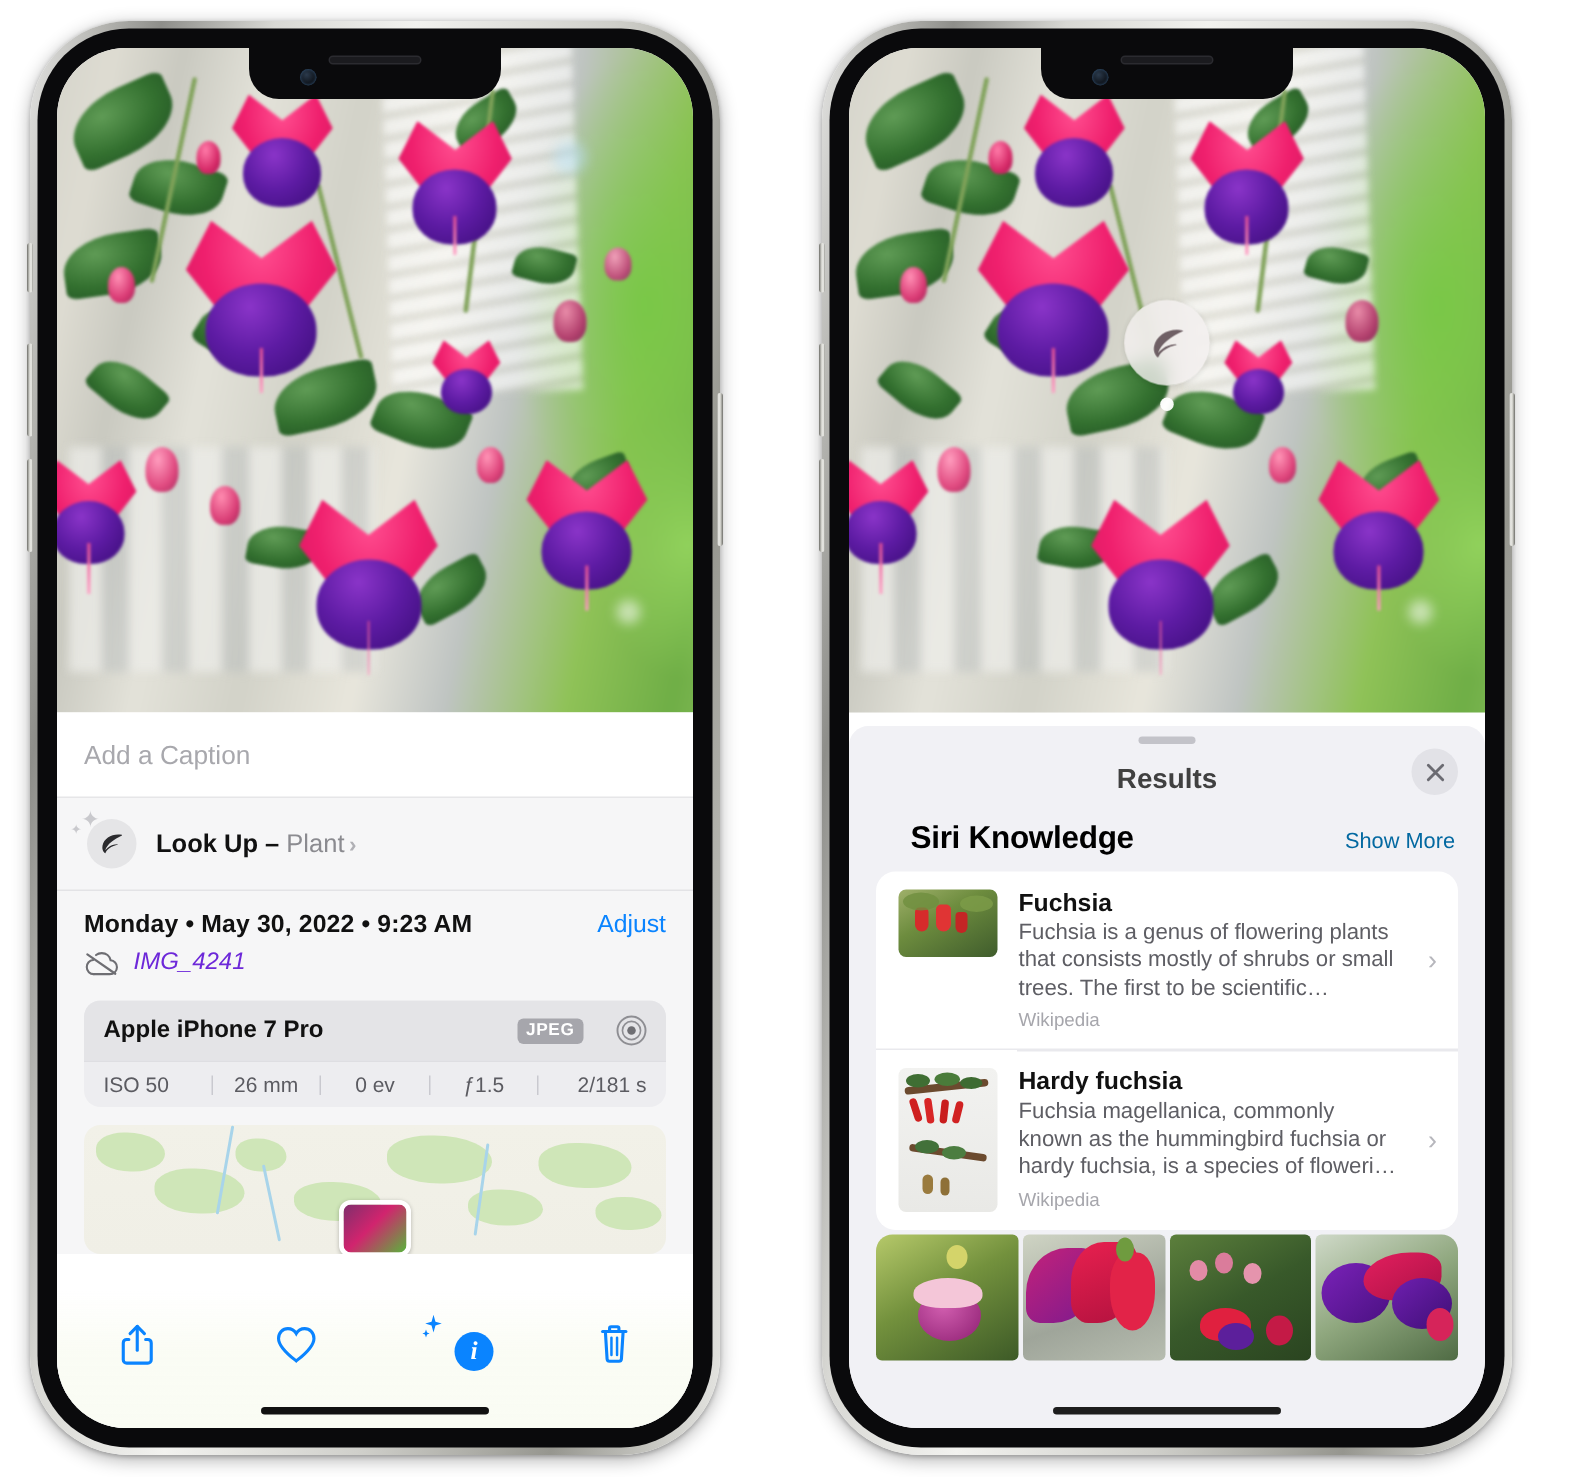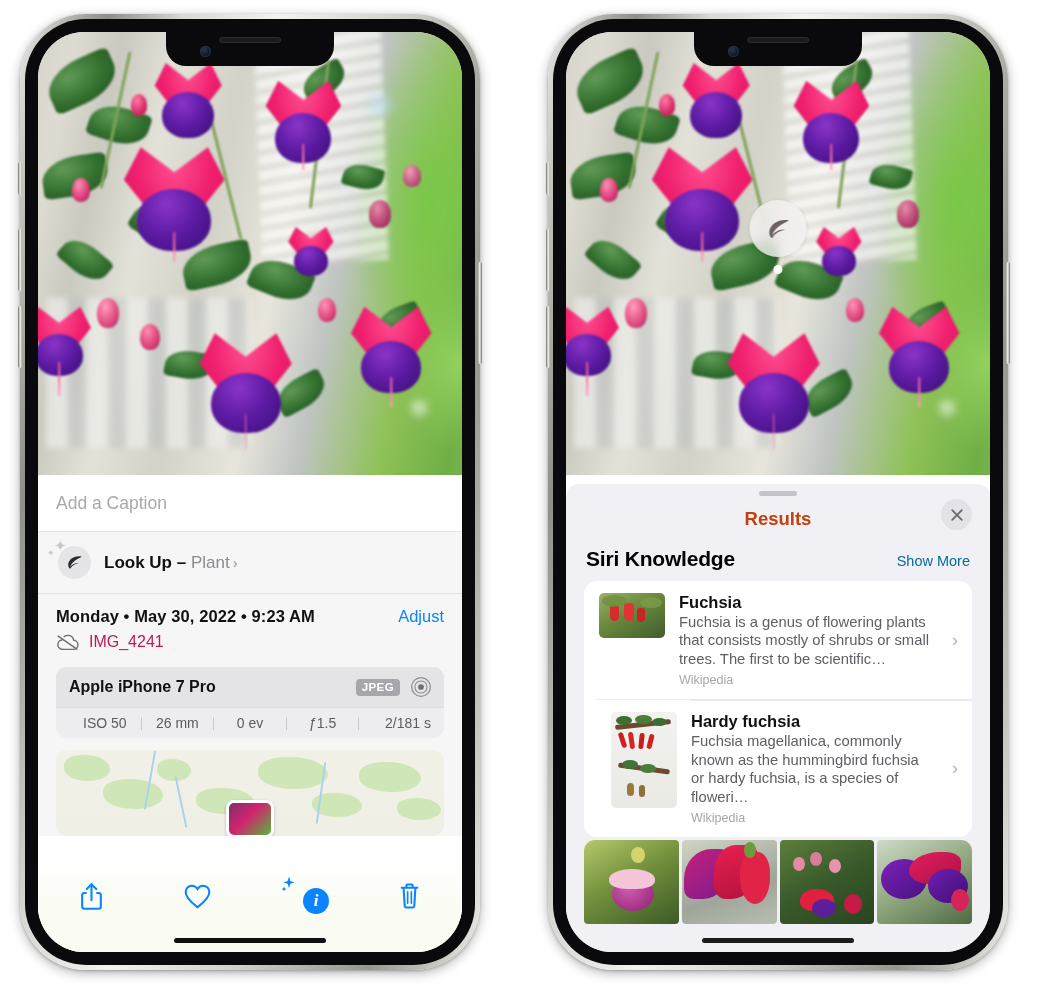--- a/index.html
+++ b/index.html
@@ -156,48 +156,48 @@
   .sp2 { top: 2px; left: -11px; font-size: 9px; }
   .lookup-text { font-size: 17px; font-weight: 700; color: #111; }
   .lookup-text .sub { font-weight: 400; color: #8b8b90; }
   .chev { color: #b0b0b5; font-size: 15px; margin-left: 3px; }
 
   .meta-block { background: #f6f6f7; padding: 13px 18px 10px; }
   .meta-line1 { display: flex; align-items: baseline; justify-content: space-between; }
   .meta-date { font-size: 16.5px; font-weight: 700; color: #111; letter-spacing: .1px; }
   .adjust-link { font-size: 16.5px; color: #0a84ff; }
   .meta-line2 { display: flex; align-items: center; gap: 9px; margin-top: 7px; }
-  .fname { font-size: 16px; color: #be185d; }
+  .fname { font-size: 16px; color: #6d28d9; font-style: italic; }
 
   .camera-card {
     margin: 6px 18px 0; background: #ededf0; border-radius: 11px; overflow: hidden;
   }
   .cam-head {
     display: flex; align-items: center; justify-content: space-between;
     padding: 9px 12px 9px 13px; background: #e4e4e7;
   }
   .cam-model { font-size: 16px; font-weight: 700; color: #111; }
-  .cam-head-right { display: flex; align-items: center; gap: 10px; }
+  .cam-head-right { display: flex; align-items: center; gap: 21px; }
   .jpeg-badge {
     background: #a6a6ac; color: #fff; font-size: 11.5px; font-weight: 700;
     padding: 2.5px 6px; border-radius: 4px; letter-spacing: .4px;
   }
   .cam-body { padding: 9px 13px 9px; }
   .cam-line { font-size: 16px; color: #48484d; }
   .cam-line2 { display: flex; align-items: center; justify-content: space-between; margin-top: 4px; }
   .vibrant-pill {
     border: 1px solid #a9a9af; color: #5b5b61; font-size: 11.5px;
     padding: 3px 11px; border-radius: 11px; letter-spacing: .5px;
   }
   .exif-row {
     display: flex; align-items: center; border-top: 1px solid #dedee2;
     padding: 7px 13px; font-size: 14px; color: #5b5b61;
   }
   .exif-row span.cell { flex: 1; text-align: center; }
-  .exif-row span.cell:first-child { text-align: center; }
+  .exif-row span.cell:first-child { text-align: left; }
   .exif-row span.cell:last-child { text-align: right; }
   .exif-sep { width: 1px; height: 13px; background: #c9c9cf; }
 
   .map-card {
     margin: 12px 18px 0; height: 86px; border-radius: 11px; overflow: hidden;
     position: relative;
     background: linear-gradient(0deg,#f0efe6,#f2f1e8);
   }
   .map-green { position: absolute; background: #cfe6b8; border-radius: 40% 55% 45% 50%; }
   .map-river { position: absolute; background: #a8d4ea; border-radius: 2px; }
@@ -242,38 +242,39 @@
     background: #f1f1f5; border-top-left-radius: 13px; border-top-right-radius: 13px;
     z-index: 15; overflow: hidden;
   }
   .grabber {
     width: 38px; height: 5px; border-radius: 3px; background: #c3c3c9;
     margin: 7px auto 0;
   }
   .sheet-head {
     position: relative; height: 45px; display: flex; align-items: center; justify-content: center;
   }
-  .sheet-title { font-size: 18.5px; font-weight: 700; color: #c2410c; }
+  .sheet-title { font-size: 18.5px; font-weight: 700; color: #404040; }
   .close-btn {
     position: absolute; right: 18px; top: 3px;
     width: 31px; height: 31px; border-radius: 50%; background: #e2e2e7;
     display: flex; align-items: center; justify-content: center;
   }
   .section-head {
     display: flex; align-items: baseline; justify-content: space-between;
     padding: 6px 20px 10px;
+    margin-left: 21px;
   }
   .section-title { font-size: 21px; font-weight: 700; color: #000; letter-spacing: -.2px; }
   .show-more { font-size: 14.5px; color: #0369a1; }
 
   .knowledge-card {
     margin: 0 18px; background: #fff; border-radius: 13px; overflow: hidden;
   }
   .k-row { display: flex; gap: 14px; padding: 12px 14px 12px 15px; align-items: flex-start; position: relative; }
-  .k-row + .k-row { border-top: 1px solid #e9e9ed; margin-left: 12px; }
+  .k-row + .k-row { border-top: 1px solid #e9e9ed; margin-left: 0; }
   .k-row .divline { position: absolute; left: 94px; right: 0; top: 0; height: 1px; background: #e9e9ed; }
   .k-thumb { flex: 0 0 auto; border-radius: 5px; overflow: hidden; position: relative; }
   .k-thumb.a { width: 66px; height: 45px; background: linear-gradient(150deg,#9fb06a,#6d8c3e 40%,#3f5c2c 100%); }
   .k-thumb.b { width: 66px; height: 96px; background: linear-gradient(180deg,#f2f2f0,#e9e9e6); }
   .k-text { flex: 1 1 auto; min-width: 0; }
   .k-title { font-size: 16.5px; font-weight: 700; color: #111; margin-bottom: 1px; }
   .k-desc { font-size: 14.8px; line-height: 1.25; color: #5e5e64; }
   .k-src  { font-size: 12.5px; color: #a6a6ac; margin-top: 5px; }
   .k-chev { align-self: center; color: #b6b6bc; font-size: 18px; padding-left: 4px; }
 

